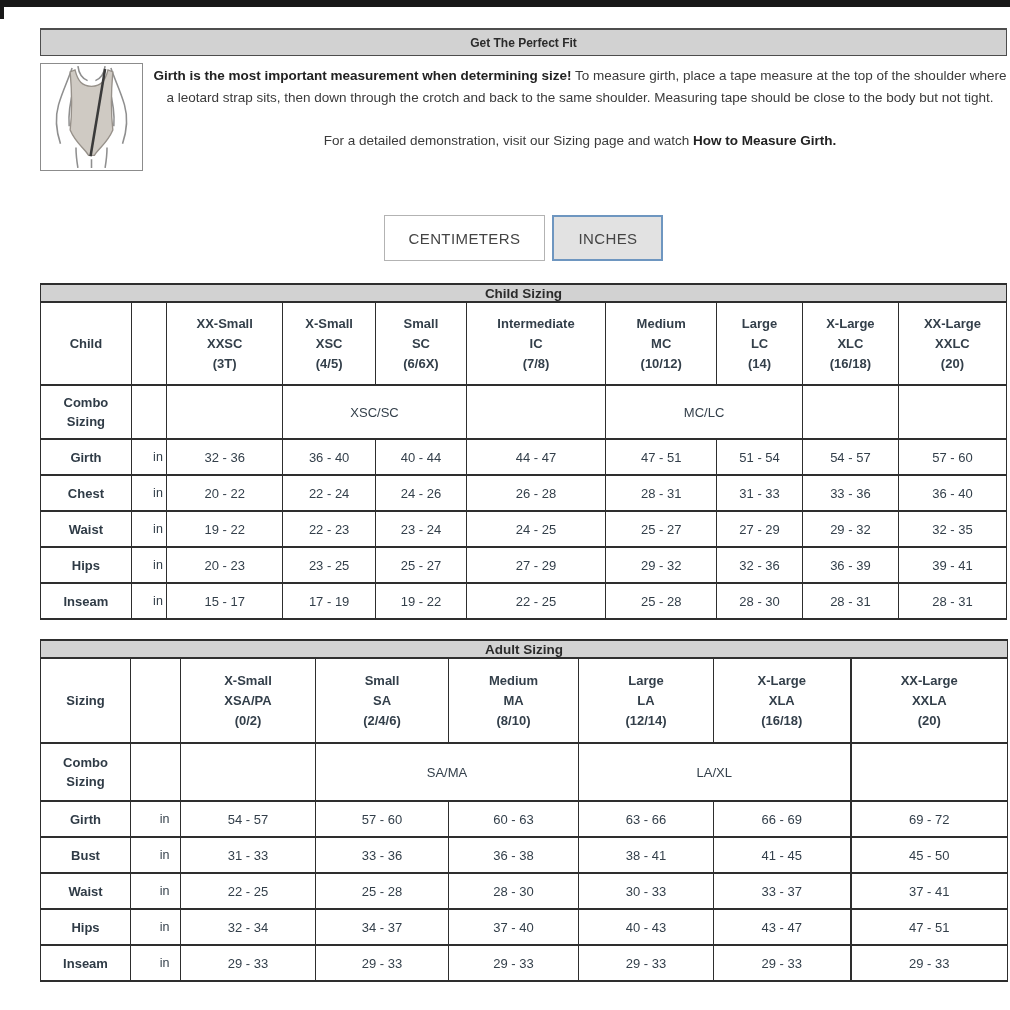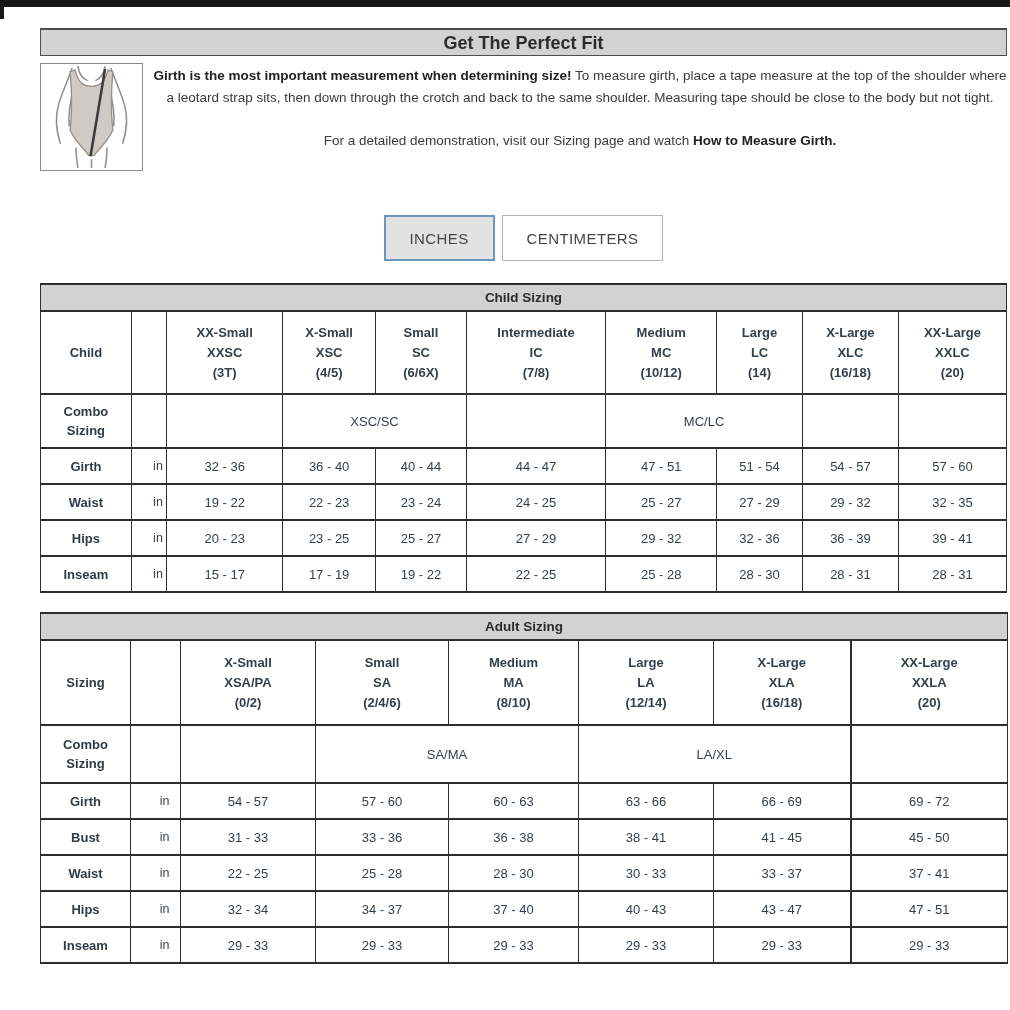--- a/index.html
+++ b/index.html
@@ -10,21 +10,21 @@
     color:#3a3a3a;
   }
   .top-rule { width:1010px; height:7px; background:#181818; }
   .left-tick { position:absolute; left:0; top:7px; width:4px; height:12px; background:#181818; }
   .content { margin-left:40px; width:967px; }
 
   .title-bar {
     margin-top:21px; height:28px; line-height:26px;
     background:#d2d2d2; border:1px solid #4d4d4d;
     border-top-width:2px;
-    text-align:center; font-weight:bold; font-size:18px; color:#2b2b2b;
+    text-align:center; font-weight:bold; font-size:12px; color:#2b2b2b;
   }
 
   .intro-row { margin-top:7px; display:flex; align-items:flex-start; }
   .figure-box {
     width:103px; height:108px; border:1px solid #8c8c8c;
     flex:none; background:#fff; padding:2px;
   }
   .figure-box svg { width:100%; height:100%; display:block; }
   .intro-col { flex:1; padding-left:10px; text-align:center; }
   .intro-text { margin:2px 0 0 0; font-size:13.5px; line-height:22px; color:#3a3a3a; }
@@ -50,21 +50,21 @@
   #child-table { margin-top:22px; }
   #adult-table { margin-top:19px; }
   .size-table td {
     border:1px solid #2e2e2e;
     border-top-width:2px; border-bottom-width:2px;
     text-align:center; vertical-align:middle;
     overflow:hidden; padding:0 2px;
   }
   .size-table .tbl-title {
     background:#d2d2d2; font-weight:bold; font-size:13.5px; color:#2b2b2b;
-    height:27px;
+    height:18px;
   }
   .size-table .row-label { font-weight:bold; color:#2f3b46; }
   .size-table .hdr-cell div { line-height:20px; font-weight:bold; }
   #child-table .hdr-row { height:83px; }
   #adult-table .hdr-row { height:85px; }
   #child-table .combo-row { height:54px; }
   #adult-table .combo-row { height:58px; }
   .size-table .data-row { height:36px; }
   .size-table .unit-cell { font-size:12.5px; color:#333f4a;padding-left:20px; }
   .size-table .combo-label { line-height:19px; }
@@ -101,22 +101,22 @@
         <path d="M64,3 L49,93" stroke="#3a3a3a" stroke-width="2.6" fill="none"></path>
       </svg>
     </div>
     <div class="intro-col">
       <p class="intro-text"><b>Girth is the most important measurement when determining size!</b><span> To measure girth, place a tape measure at the top of the shoulder where a leotard strap sits, then down through the crotch and back to the same shoulder. Measuring tape should be close to the body but not tight.</span></p>
       <p class="demo-line"><span>For a detailed demonstration, visit our Sizing page and watch </span><b>How to Measure Girth.</b></p>
     </div>
   </div>
 
   <div class="toggle-row">
+    <button class="unit-btn unselected">CENTIMETERS</button>
     <button class="unit-btn selected" style="border-color: rgb(110, 150, 192); background: rgb(226, 226, 226);">INCHES</button>
-    <button class="unit-btn unselected">CENTIMETERS</button>
   </div>
 
 
   <table class="size-table" id="child-table">
       <colgroup>
         <col style="width: 90px;">
         <col style="width: 35px;">
         <col style="width: 115px;">
         <col style="width: 92px;">
         <col style="width: 90px;">
@@ -190,20 +190,32 @@
           <td>32 - 36</td>
           <td>36 - 40</td>
           <td>40 - 44</td>
           <td>44 - 47</td>
           <td>47 - 51</td>
           <td>51 - 54</td>
           <td>54 - 57</td>
           <td>57 - 60</td>
         </tr>
         <tr class="data-row">
+          <td class="row-label">Chest</td>
+          <td class="unit-cell">in</td>
+          <td>20 - 22</td>
+          <td>22 - 24</td>
+          <td>24 - 26</td>
+          <td>26 - 28</td>
+          <td>28 - 31</td>
+          <td>31 - 33</td>
+          <td>33 - 36</td>
+          <td>36 - 40</td>
+        </tr>
+        <tr class="data-row">
           <td class="row-label">Waist</td>
           <td class="unit-cell">in</td>
           <td>19 - 22</td>
           <td>22 - 23</td>
           <td>23 - 24</td>
           <td>24 - 25</td>
           <td>25 - 27</td>
           <td>27 - 29</td>
           <td>29 - 32</td>
           <td>32 - 35</td>

